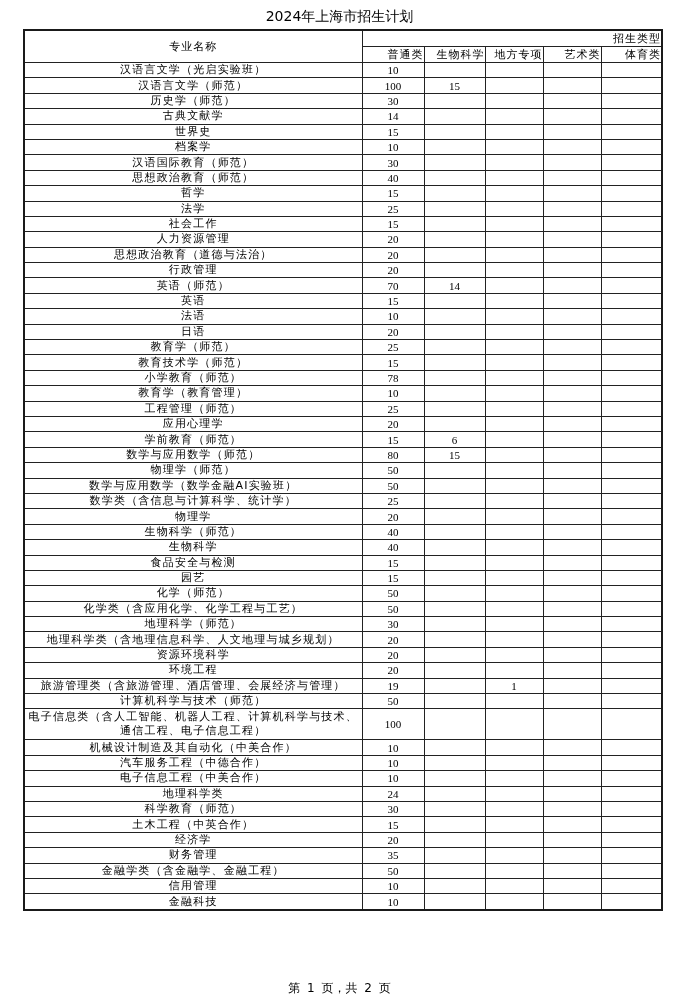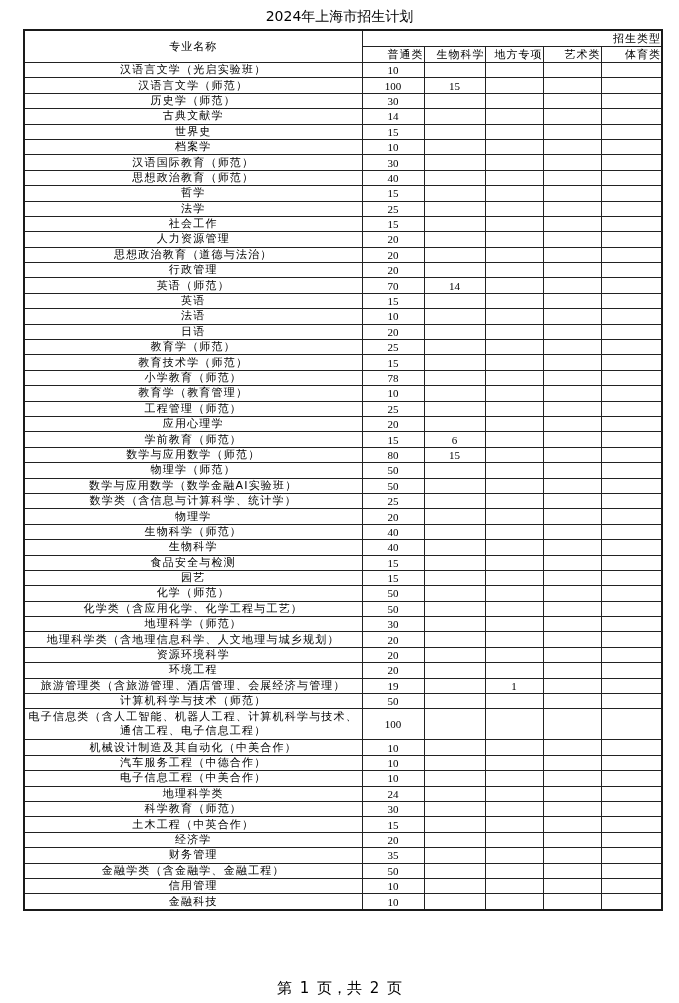--- a/index.html
+++ b/index.html
@@ -34,21 +34,21 @@
   tr.data-row.tall td { height: 30px; }
   td.name {
     text-align: center; padding-left: 1px;
     font-family: "DejaVu Sans", "Liberation Sans", sans-serif;
     font-size: 10.5px; letter-spacing: 1.2px;
   }
   tr.tall td.name { white-space: normal; line-height: 14px; }
   td.num { text-align: center; font-family: "Liberation Serif", "DejaVu Serif", serif; font-size: 12px; }
   .footer {
     position: absolute; left: 0; top: 979px; width: 679px;
-    text-align: center; font-size: 15px; line-height: 18px;
+    text-align: center; font-size: 12px; line-height: 18px;
     font-family: "DejaVu Sans", "Liberation Sans", sans-serif;
     word-spacing: 3px;
   }
 </style>
 </head>
 <body>
 
 <div class="title">2024年上海市招生计划</div>
 
 <table class="plan">

